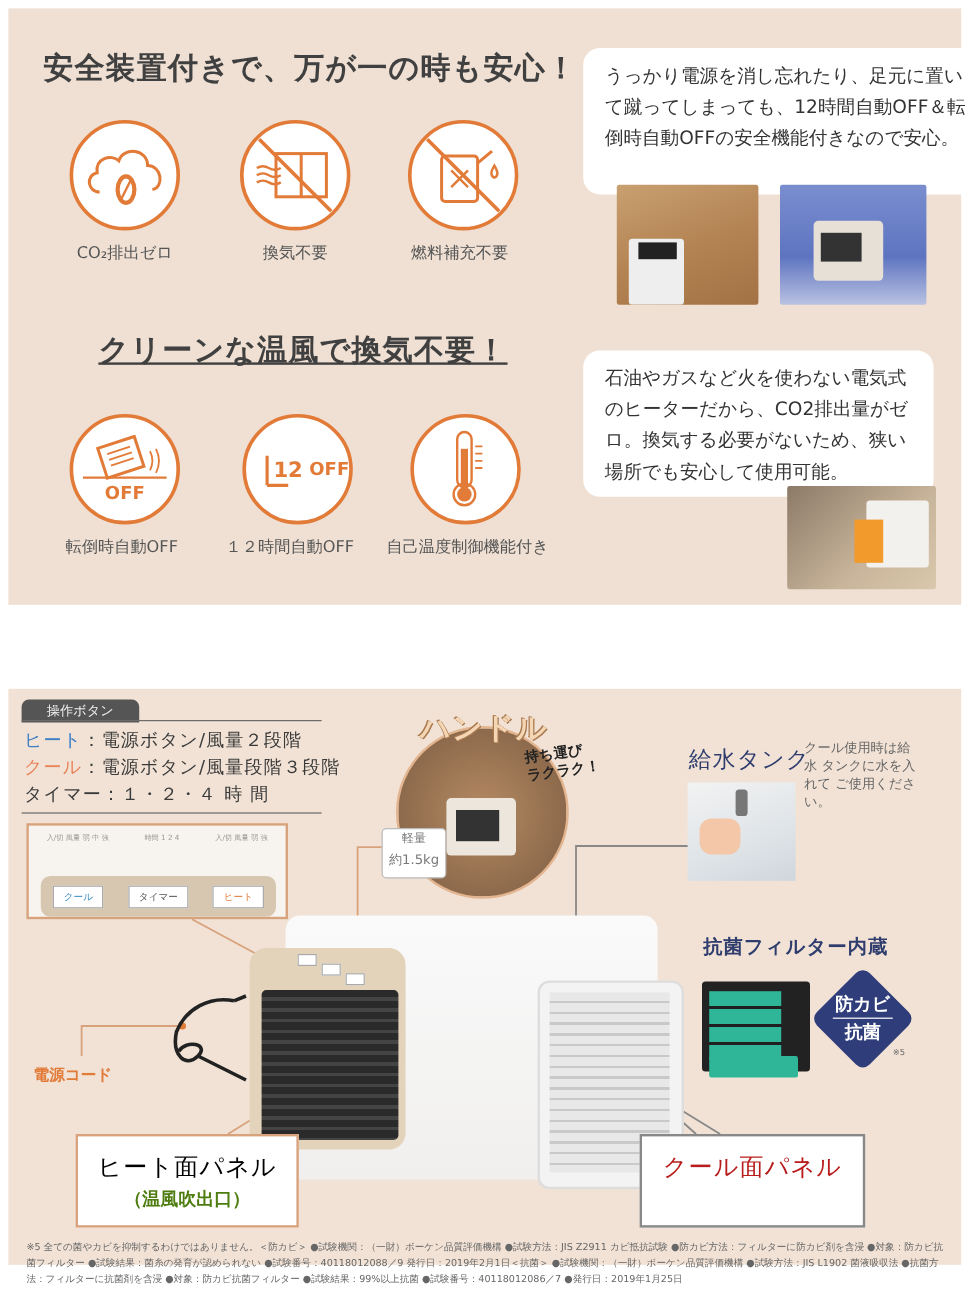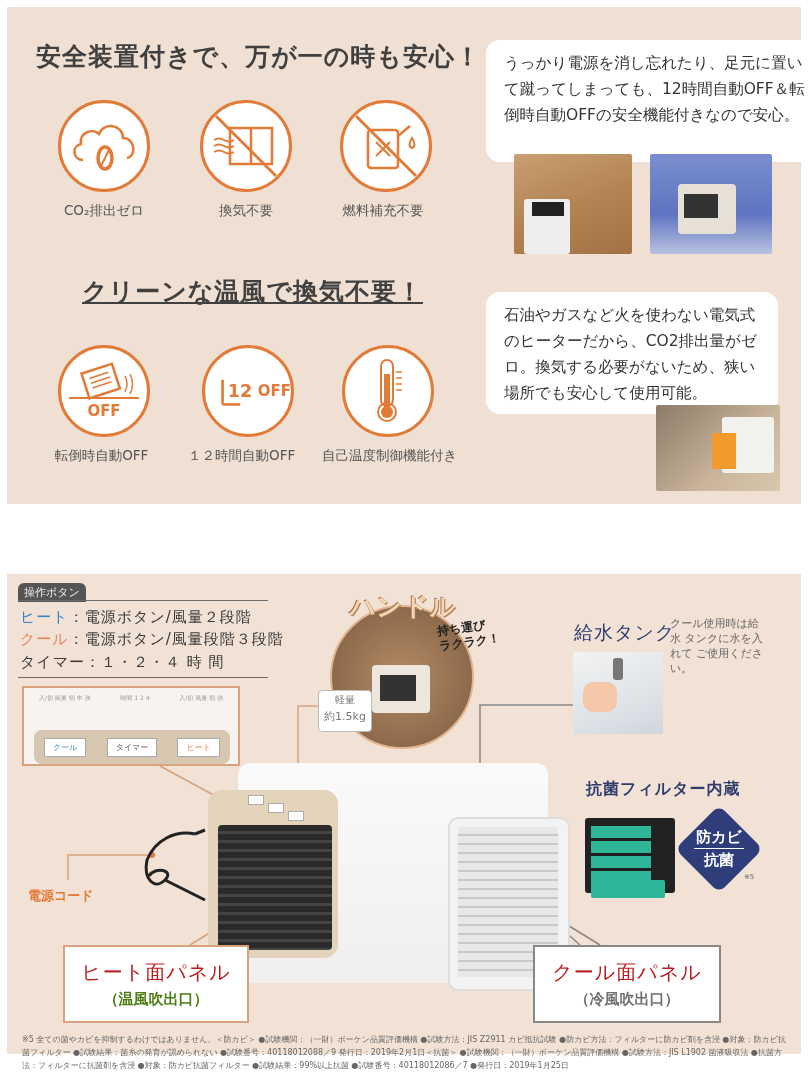--- a/index.html
+++ b/index.html
@@ -7,21 +7,21 @@
   .abs{position:absolute;}
   
   .top-bg{left:7px;top:7px;width:794px;height:497px;background:#efe0d3;}
   .h1{font-weight:bold;font-size:25px;color:#404040;letter-spacing:1px;white-space:nowrap;}
   .icon-circle{width:92px;height:92px;border:3px solid #e27a38;border-radius:50%;background:#fff;box-sizing:border-box;display:flex;align-items:center;justify-content:center;}
   .icon-label{font-size:13.5px;color:#555;text-align:center;white-space:nowrap;}
   .bubble{background:#fff;border-radius:14px;font-size:15.5px;line-height:26px;color:#333;padding:10px 18px;box-sizing:border-box;}
   .photo{border-radius:2px;overflow:hidden;}
   
   .bot-bg{left:7px;top:574px;width:794px;height:480px;background:#f1e2d5;}
-  .tag{background:#555;color:#eee;font-size:11px;padding:2px 6px;border-radius:6px 6px 0 0;}
+  .tag{background:#555;color:#eee;font-size:11px;padding:2px 21px;border-radius:6px 6px 0 0;}
   .spec{font-size:15px;color:#3a3a3a;white-space:nowrap;letter-spacing:1px;}
   .rule{height:2px;background:#6b6b6b;}
   .callout-box{background:#fff;box-sizing:border-box;text-align:center;}
   .note{font-size:8px;color:#666;line-height:13px;}
   .filter-title{font-size:16px;color:#2f3d6e;font-weight:bold;letter-spacing:1px;white-space:nowrap;}
 </style>
 </head>
 <body>
 
 <div class="abs top-bg"></div>
@@ -205,21 +205,20 @@
   <div style="border-top:1px solid #fff;margin:0 10px;">抗菌</div>
 </div>
 <div class="abs" style="left:744px;top:873px;font-size:7px;color:#666;">※5</div>
 
 <svg class="abs" style="left:135px;top:820px;" width="80" height="90">
     <path d="M60 14 C40 10 20 20 12 40 C8 60 20 70 30 60 C40 50 20 46 14 56 M60 14 L70 10 M30 60 L70 80" fill="none" stroke="#222" stroke-width="3"></path>
   </svg>
 <div class="abs" style="left:28px;top:887px;font-size:13px;color:#e27a38;font-weight:bold;">電源コード</div>
 
 <div class="abs callout-box" style="left:63px;top:945px;width:186px;height:78px;border:2px solid #d7a27c;padding-top:12px;">
-  <div style="font-size:20px;color:#b91c1c;letter-spacing:1px;">ヒート面パネル</div>
+  <div style="font-size:20px;color:#000000;letter-spacing:1px;">ヒート面パネル</div>
   <div style="font-size:15px;color:#4d7c0f;font-weight:bold;margin-top:4px;">（温風吹出口）</div>
 </div>
 <div class="abs callout-box" style="left:533px;top:945px;width:188px;height:78px;border:2px solid #888;padding-top:12px;">
   <div style="font-size:20px;color:#b91c1c;letter-spacing:1px;">クール面パネル</div>
-  <div style="font-size:15px;color:#6f6f73;font-weight:bold;margin-top:4px;">（冷風吹出口）</div>
 </div>
 
 <div class="abs note" style="left:22px;top:1033px;width:770px;">※5 全ての菌やカビを抑制するわけではありません。＜防カビ＞ ●試験機関：（一財）ボーケン品質評価機構 ●試験方法：JIS Z2911 カビ抵抗試験 ●防カビ方法：フィルターに防カビ剤を含浸 ●対象：防カビ抗菌フィルター ●試験結果：菌糸の発育が認められない ●試験番号：40118012088／9 発行日：2019年2月1日＜抗菌＞ ●試験機関：（一財）ボーケン品質評価機構 ●試験方法：JIS L1902 菌液吸収法 ●抗菌方法：フィルターに抗菌剤を含浸 ●対象：防カビ抗菌フィルター ●試験結果：99%以上抗菌 ●試験番号：40118012086／7 ●発行日：2019年1月25日</div>
 
 </body></html>

